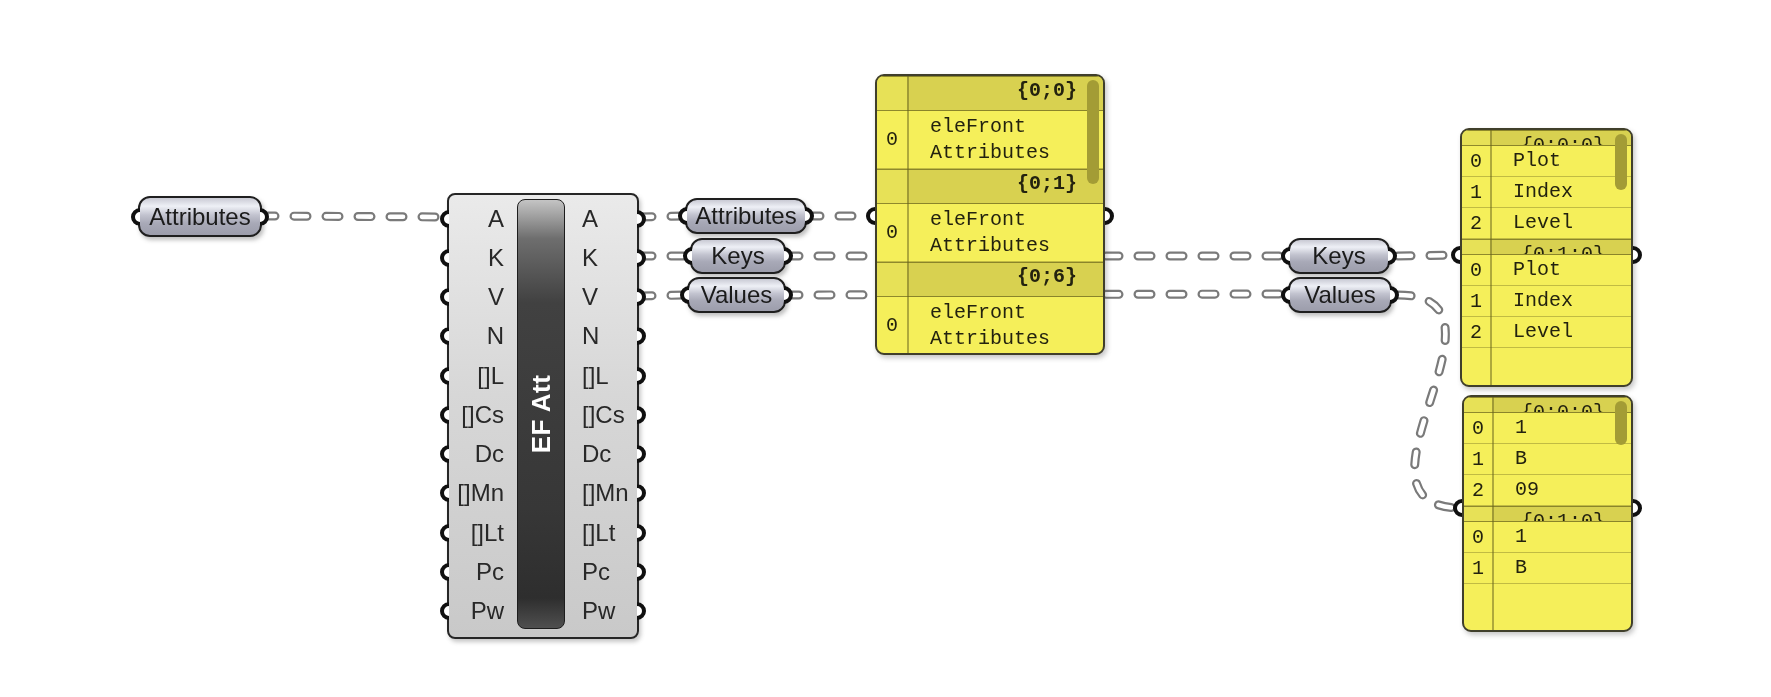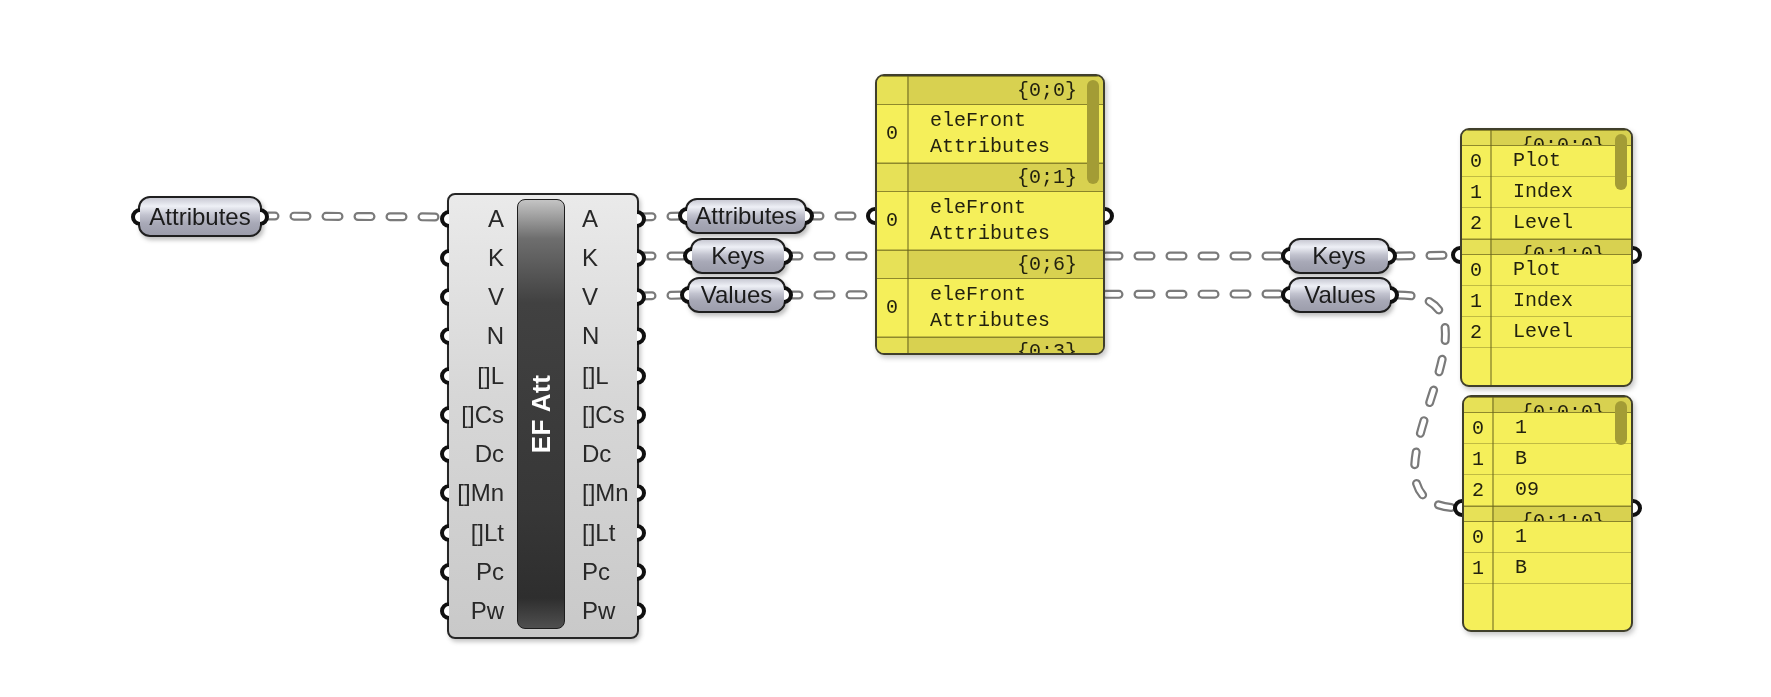--- a/index.html
+++ b/index.html
@@ -56,21 +56,21 @@
     box-shadow:2px 3px 5px rgba(70,70,70,.3);
     font-family:"Liberation Mono", monospace;font-size:20px;color:#23220f;
   }
   .panel::before{content:'';position:absolute;top:0;bottom:0;width:1.5px;background:rgba(104,99,28,.5);z-index:3;}
   .p30.panel::before{left:30px;} .p28.panel::before{left:28px;}
   .p-head{
     flex:none;display:block;text-align:right;padding-right:26px;box-sizing:border-box;
     border-top:1px solid rgba(105,100,25,.7);border-bottom:1px solid rgba(105,100,25,.7);
     white-space:nowrap;overflow:hidden;
   }
-  .p30 .p-head{height:29px;line-height:27px;background:linear-gradient(90deg,#e7e157 0 30px,#d8d150 30px);}
+  .p30 .p-head{height:35px;line-height:27px;background:linear-gradient(90deg,#e7e157 0 30px,#d8d150 30px);font-weight:bold;}
   .p28 .p-head{height:16px;line-height:29px;background:linear-gradient(90deg,#e7e157 0 28px,#d8d150 28px);}
   .p-head.p-grow{flex:1;min-height:8px;border-bottom:none;}
   .p-item{flex:none;display:flex;border-bottom:1px solid rgba(130,124,40,.45);box-sizing:border-box;}
   .p30 .p-item{height:58px;} .p28 .p-item{height:31px;}
   .p-idx{flex:none;display:flex;align-items:center;justify-content:center;}
   .p30 .p-idx{width:30px;} .p28 .p-idx{width:28px;}
   .p-val{flex:1;display:flex;align-items:center;padding-left:23px;white-space:pre-line;line-height:26px;}
   .p-fill{flex:1;}
   .p-scroll{position:absolute;right:4px;top:4px;width:12px;border-radius:6px;background:#a39c35;z-index:4;}
 </style>

